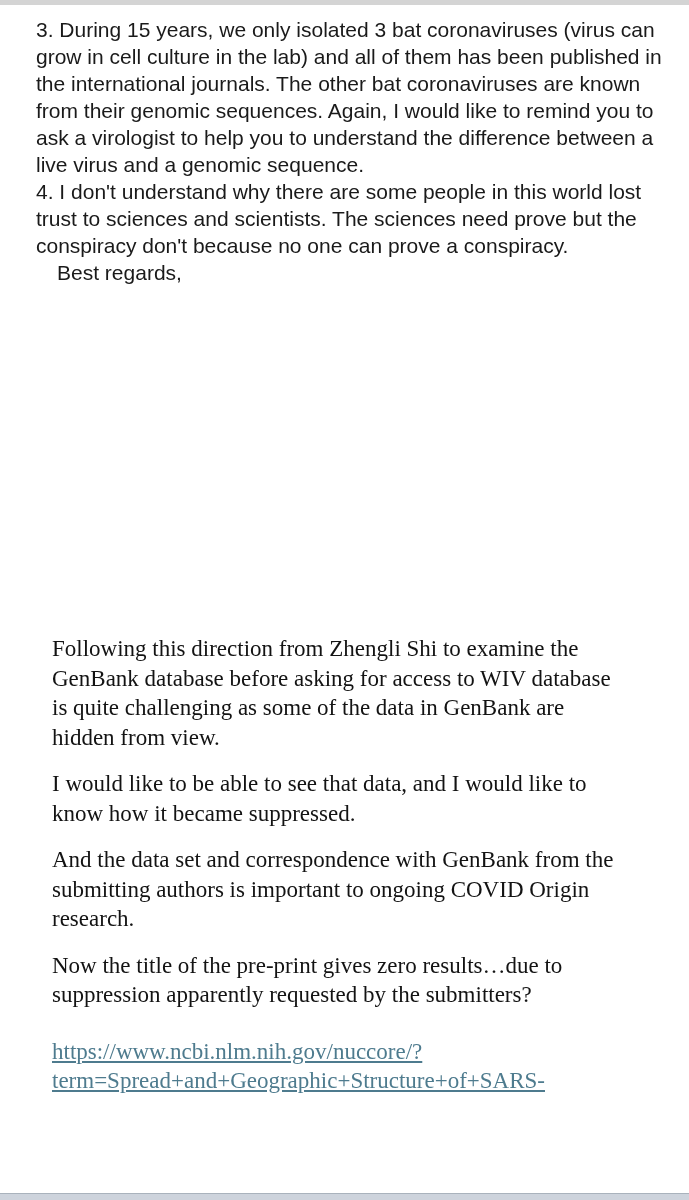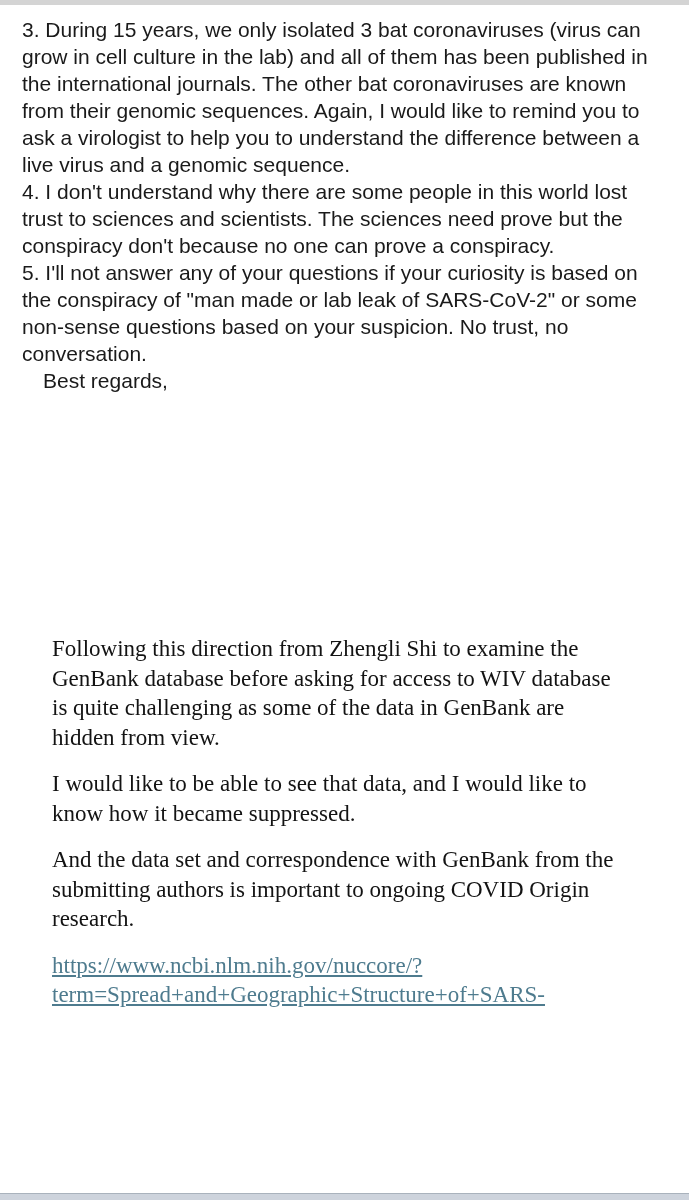--- a/index.html
+++ b/index.html
@@ -26,21 +26,21 @@
     bottom: 0; left: 0;
     width: 100%;
     height: 7px;
     background: #cdd3dc;
     border-top: 1px solid #a9b2bc;
     box-sizing: border-box;
   }
   .quoted-email {
     position: absolute;
     top: 16px;
-    left: 22px;
+    left: 36px;
     right: 10px;
     font-family: "Liberation Sans", sans-serif;
     font-size: 21px;
     line-height: 27px;
     color: #1a1a1a;
   }
   .quoted-email p {
     white-space: pre;
     margin: 0;
   }
@@ -79,34 +79,32 @@
 <section class="quoted-email">
   <p class="q-point-3">3. During 15 years, we only isolated 3 bat coronaviruses (virus can
 grow in cell culture in the lab) and all of them has been published in
 the international journals. The other bat coronaviruses are known
 from their genomic sequences. Again, I would like to remind you to
 ask a virologist to help you to understand the difference between a
 live virus and a genomic sequence.</p>
   <p class="q-point-4">4. I don't understand why there are some people in this world lost
 trust to sciences and scientists. The sciences need prove but the
 conspiracy don't because no one can prove a conspiracy.</p>
-  <p class="q-point-5">5. I'll not answer any of your questions if your curiosity is based on
-the conspiracy of "man made or lab leak of SARS-CoV-2" or some
-non-sense questions based on your suspicion. No trust, no
-conversation.</p>
   <p class="q-closing">Best regards,</p>
 </section>
 
 <section class="commentary">
   <p class="c-para-1">Following this direction from Zhengli Shi to examine the
 GenBank database before asking for access to WIV database
 is quite challenging as some of the data in GenBank are
 hidden from view.</p>
   <p class="c-para-2">I would like to be able to see that data, and I would like to
 know how it became suppressed.</p>
   <p class="c-para-4">And the data set and correspondence with GenBank from the
 submitting authors is important to ongoing COVID Origin
 research.</p>
+  <p class="c-para-5">Now the title of the pre-print gives zero results…due to
+suppression apparently requested by the submitters?</p>
   <p class="c-link-para"><a class="nuccore-link" style="color: rgb(78, 123, 142);">https://www.ncbi.nlm.nih.gov/nuccore/?
 term=Spread+and+Geographic+Structure+of+SARS-</a></p>
 </section>
 
 <div class="bottom-bar"></div>
 
 </body></html>

